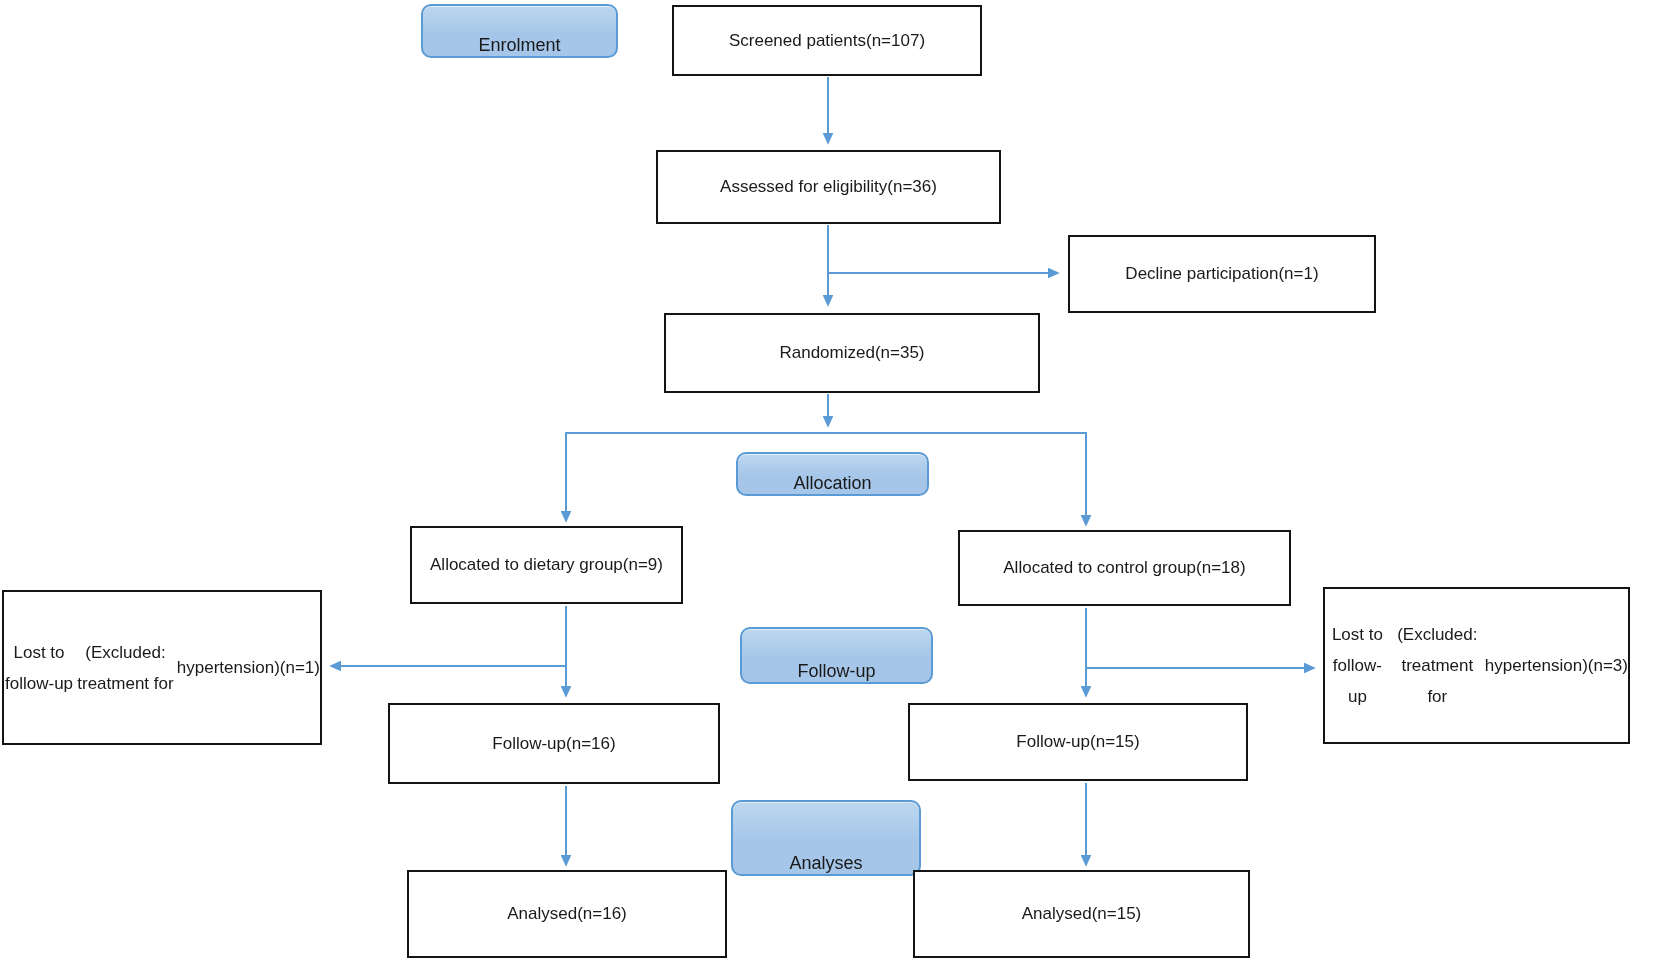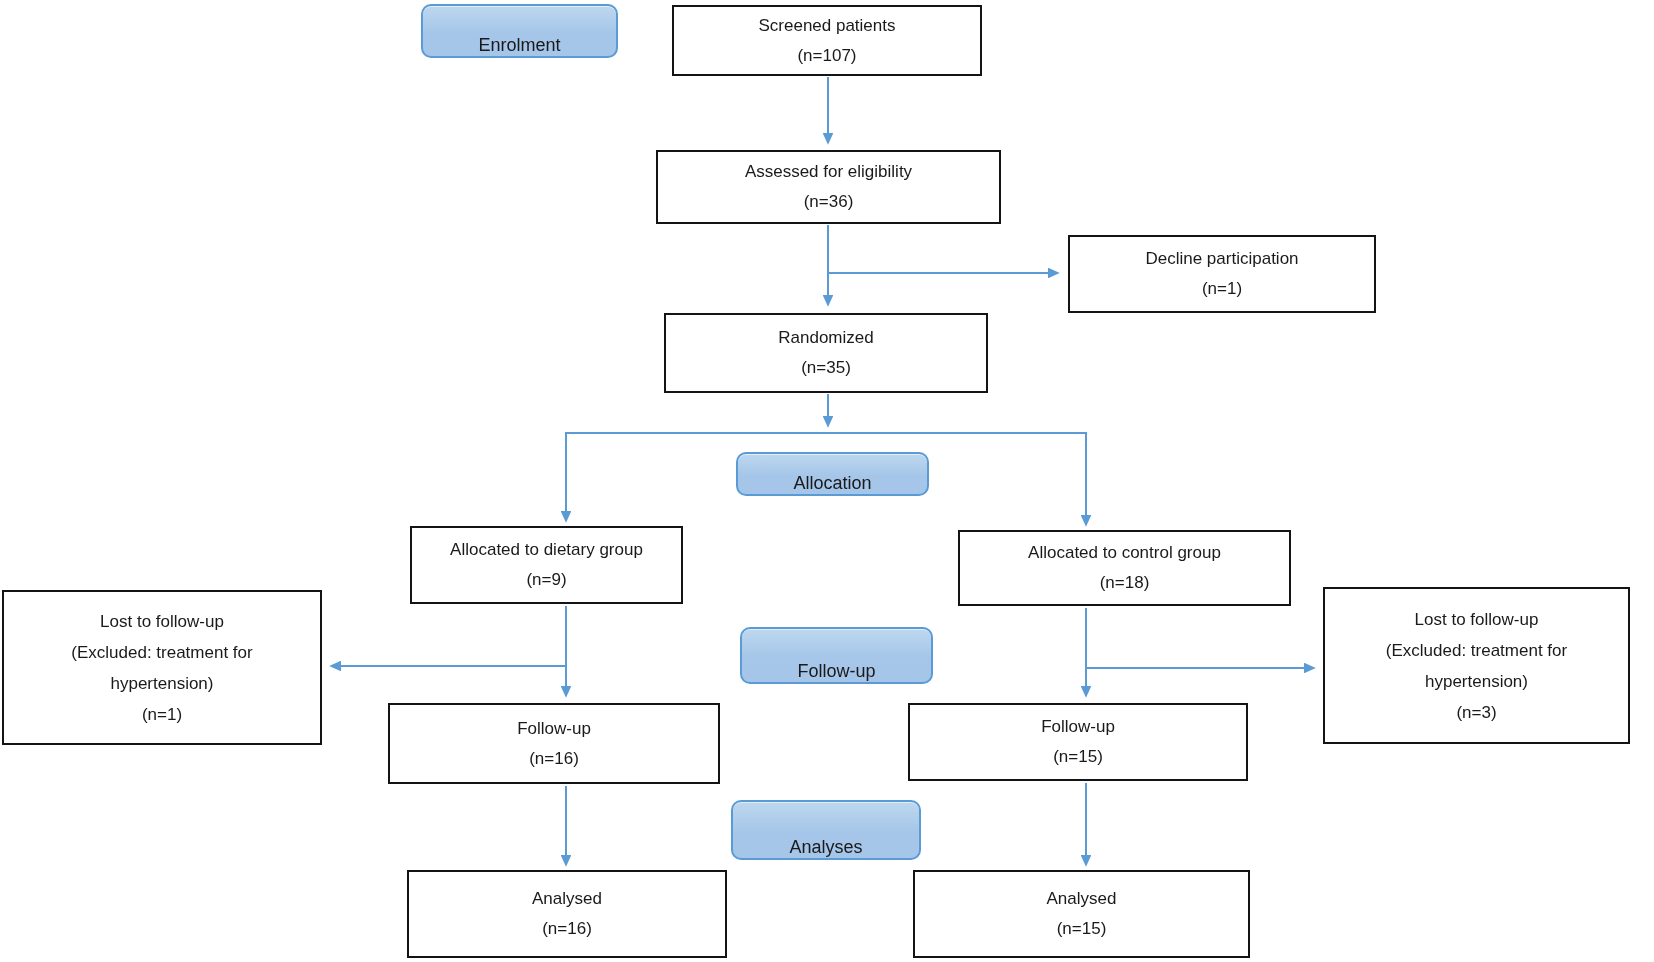--- a/index.html
+++ b/index.html
@@ -19,21 +19,21 @@
     font-family:"Liberation Sans","DejaVu Sans",sans-serif;
     color:var(--text);
     overflow:hidden;
   }
   .arrow-layer{position:absolute;left:0;top:0;width:1654px;height:962px;pointer-events:none;}
   .arrow-layer line{stroke:var(--arrow);stroke-width:2;}
   .node{
     position:absolute;
     border:2.5px solid var(--box-border);
     background:var(--box-fill);
-    display:flex;flex-direction:column;align-items:center;justify-content:center;
+    display:flex;flex-direction:row;align-items:center;justify-content:center;
     text-align:center;
     font-size:17px;line-height:30px;
     box-sizing:border-box;
   }
   .stage{
     position:absolute;
     border:2px solid var(--stage-border);
     border-radius:10px;
     background:linear-gradient(180deg,var(--stage-fill-top) 0%,var(--stage-fill) 55%,var(--stage-fill) 100%);
     display:flex;align-items:flex-end;justify-content:center;
@@ -85,40 +85,40 @@
 
   <div class="stage" style="left:421px;top:4px;width:197px;height:54px;">
     <span class="tline">Enrolment</span>
   </div>
   <div class="stage" style="left:736px;top:452px;width:193px;height:44px;">
     <span class="tline">Allocation</span>
   </div>
   <div class="stage" style="left:740px;top:627px;width:193px;height:57px;">
     <span class="tline">Follow-up</span>
   </div>
-  <div class="stage" style="left:731px;top:800px;width:190px;height:60px;">
+  <div class="stage" style="left:731px;top:800px;width:190px;height:76px;">
     <span class="tline">Analyses</span>
   </div>
 
   <div class="node" style="left:672px;top:5px;width:310px;height:71px;">
     <span class="tline">Screened patients</span>
     <span class="tline">(n=107)</span>
   </div>
 
   <div class="node" style="left:656px;top:150px;width:345px;height:74px;">
     <span class="tline">Assessed for eligibility</span>
     <span class="tline">(n=36)</span>
   </div>
 
   <div class="node" style="left:1068px;top:235px;width:308px;height:78px;">
     <span class="tline">Decline participation</span>
     <span class="tline">(n=1)</span>
   </div>
 
-  <div class="node" style="left:664px;top:313px;width:324px;height:80px;">
+  <div class="node" style="left:664px;top:313px;width:376px;height:80px;">
     <span class="tline">Randomized</span>
     <span class="tline">(n=35)</span>
   </div>
 
   <div class="node" style="left:410px;top:526px;width:273px;height:78px;">
     <span class="tline">Allocated to dietary group</span>
     <span class="tline">(n=9)</span>
   </div>
 
   <div class="node" style="left:918px;top:530px;width:333px;height:76px;margin-left:40px;">

